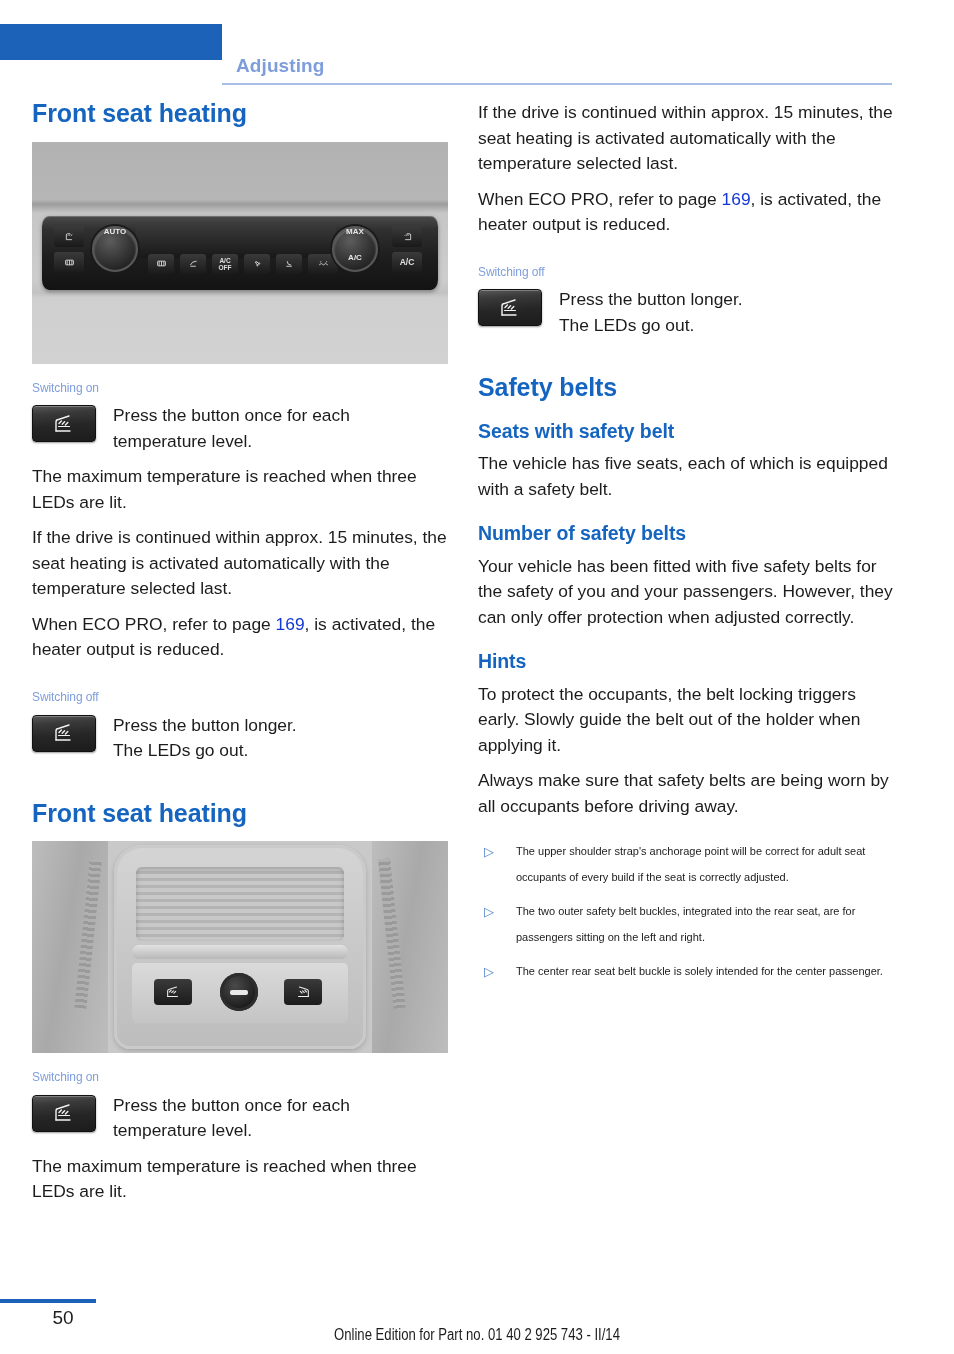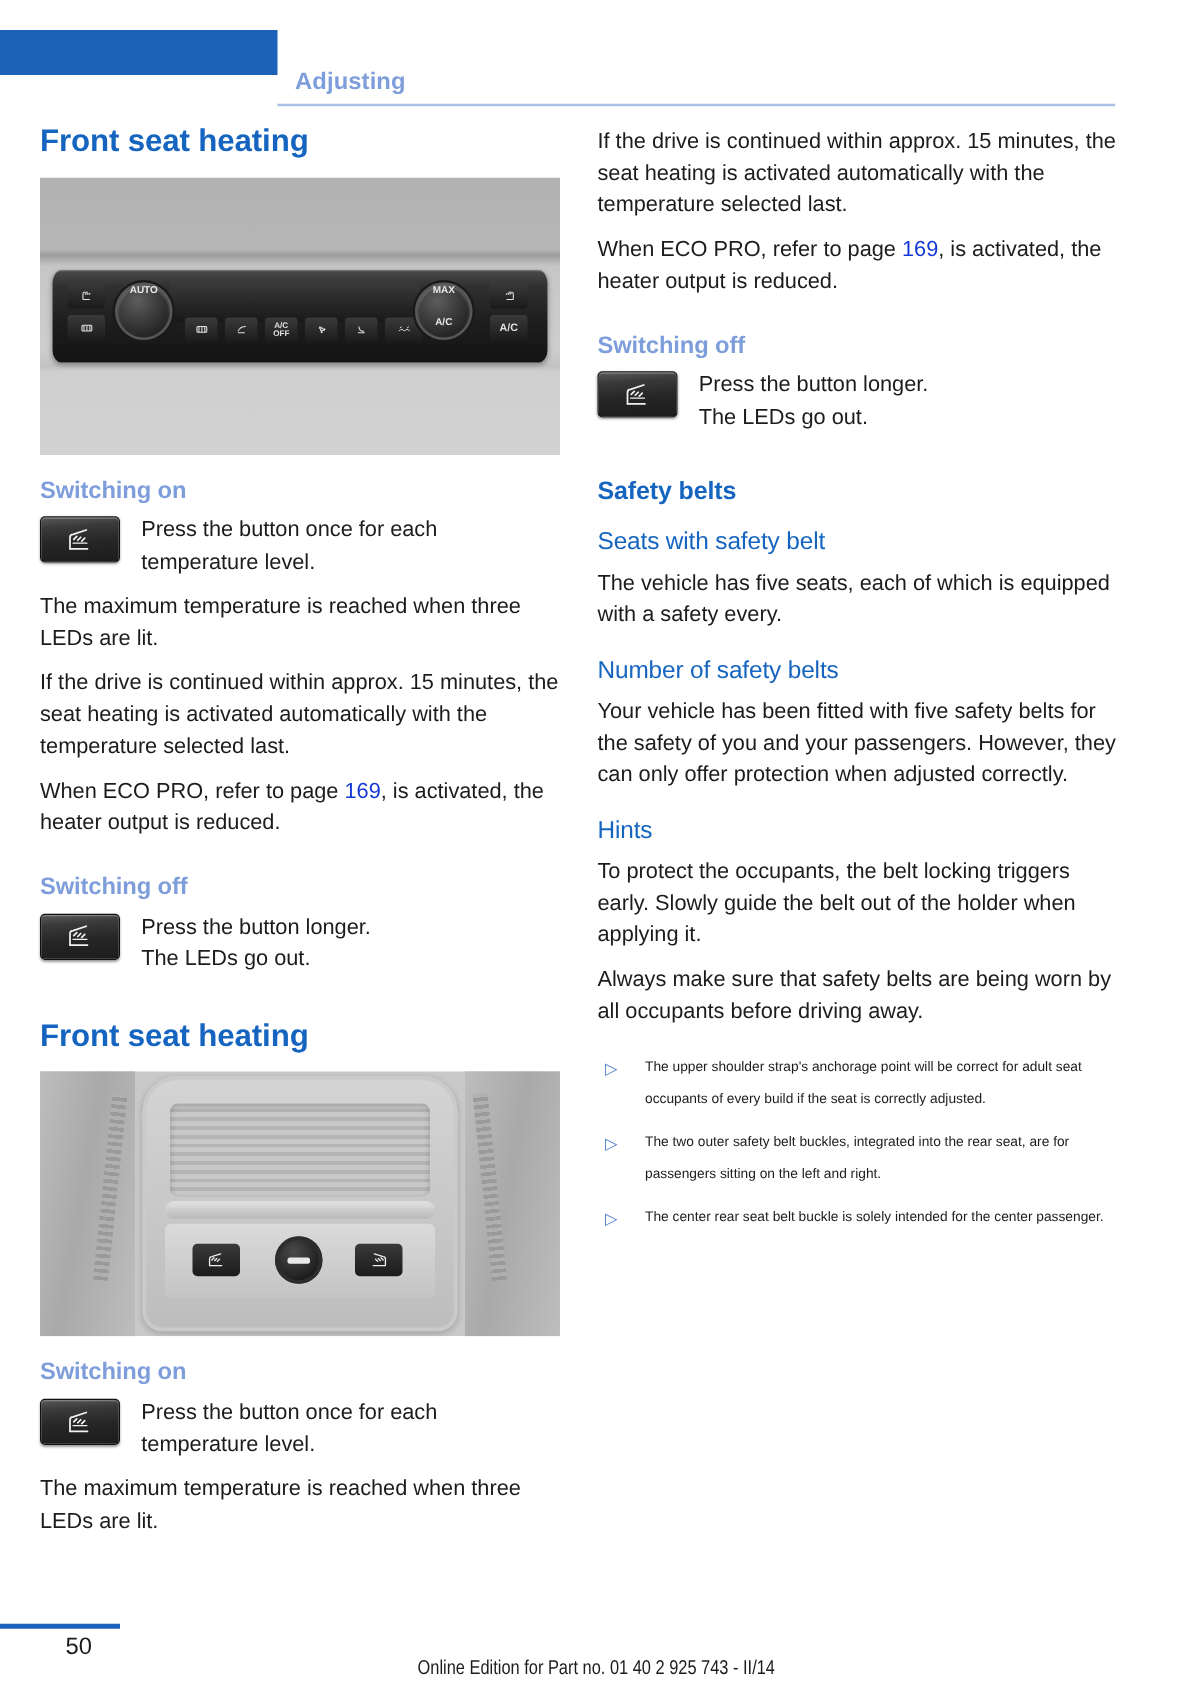--- a/index.html
+++ b/index.html
@@ -70,29 +70,29 @@
   h1.chapter {
     font-size: 25px;
     font-weight: bold;
     color: #1565c0;
     line-height: 1.1;
     margin-bottom: 14px;
     letter-spacing: -0.1px;
   }
   h2.section {
     font-size: 19.5px;
-    font-weight: normal;
+    font-weight: bold;
     color: #1565c0;
     line-height: 1.15;
     margin-bottom: 9px;
     letter-spacing: -0.1px;
   }
   h3.sub {
-    font-size: 19px;
-    font-weight: bold;
+    font-size: 12px;
+    font-weight: normal;
     color: #7e9ddb;
     line-height: 1.15;
     margin-bottom: 8px;
     letter-spacing: -0.1px;
   }
   .spacer-lg { height: 26px; }
   .spacer-md { height: 18px; }
   .spacer-sm { height: 10px; }
 
   
@@ -521,24 +521,24 @@
       </div>
     </div>
     <div class="txt-col">
       <div>Press the button longer.</div>
       <div>The LEDs go out.</div>
     </div>
   </div>
 
   <div class="spacer-lg"></div>
 
-  <h1 class="chapter" style="font-size:20px;margin-bottom:18px;">Safety belts</h1>
+  <h1 class="chapter" style="font-size:25px;margin-bottom:18px;">Safety belts</h1>
 
   <h2 class="section">Seats with safety belt</h2>
-  <p class="body">The vehicle has five seats, each of which is equipped with a safety every.</p>
+  <p class="body">The vehicle has five seats, each of which is equipped with a safety belt.</p>
 
   <div class="spacer-sm"></div>
 
   <h2 class="section">Number of safety belts</h2>
   <p class="body">Your vehicle has been fitted with five safety belts for the safety of you and your passengers. However, they can only offer protection when adjusted correctly.</p>
 
   <div class="spacer-sm"></div>
 
   <h2 class="section">Hints</h2>
   <p class="body">To protect the occupants, the belt locking triggers early. Slowly guide the belt out of the holder when applying it.</p>

